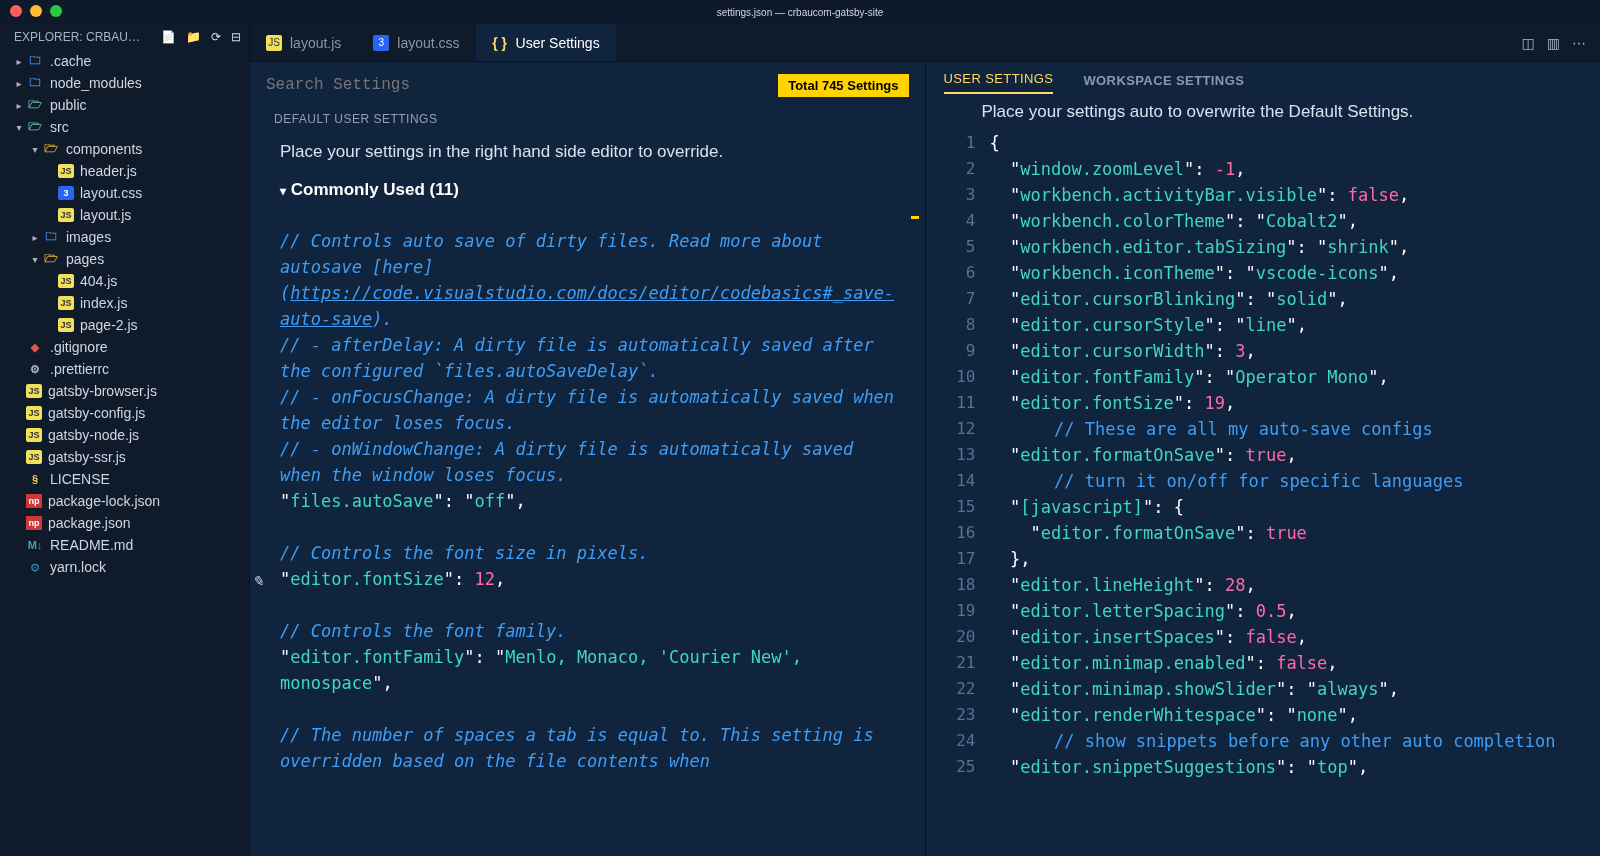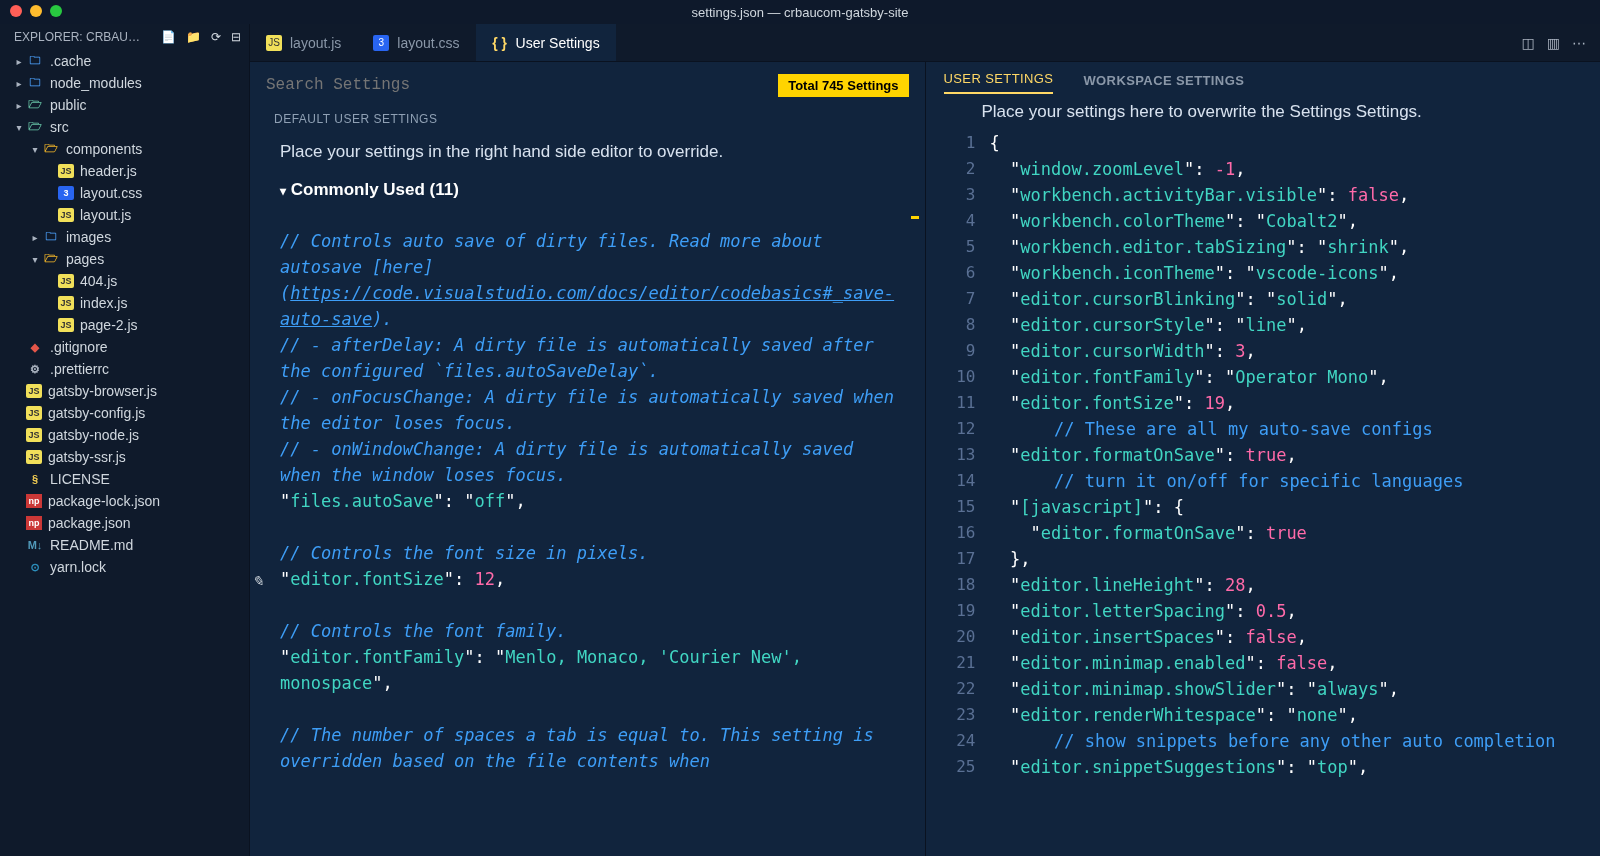--- a/index.html
+++ b/index.html
@@ -1,21 +1,21 @@
 <!DOCTYPE html>
 <html><head>
 <meta charset="utf-8">
 <style>
   * { margin:0; padding:0; box-sizing:border-box; }
   html,body { width:1600px; height:856px; overflow:hidden; background:#0f1a2b; font-family:-apple-system,BlinkMacSystemFont,"Segoe UI",Helvetica,sans-serif; color:#d0d7de; font-size:14px;}
   .title-bar { height:24px; width:100%; background:#0e192b; display:flex; align-items:center; justify-content:center; position:relative;}
   .traffic-lights { position:absolute; left:10px; top:5px; display:flex; gap:8px;}
   .tl { width:12px; height:12px; border-radius:50%;}
   .tl.red{background:#ff5f57;} .tl.yellow{background:#febc2e;} .tl.green{background:#28c840;}
-  .title-text { font-size:13px; color:#d0d7de;}
+  .title-text { font-size:10px; color:#d0d7de;}
   .workspace { display:flex; height:calc(100% - 24px);}
   
   .sidebar { width:250px; background:#0f1a2b; border-right:1px solid #0a1220; display:flex; flex-direction:column;}
   .sb-header { display:flex; align-items:flex-end; justify-content:space-between; padding:6px 8px 6px 14px; font-size:12px; color:#aab3c0;}
   .sb-actions { display:flex; gap:10px; color:#d0d7de;}
   .sb-actions span { cursor:pointer;}
   .tree { flex:1; overflow:auto; padding-bottom:10px;}
   .row { display:flex; align-items:center; height:22px; padding-left:14px; cursor:pointer; white-space:nowrap; font-size:14px;}
   .row.ind1{padding-left:30px;} .row.ind2{padding-left:46px;}
   .twisty{ width:10px; display:inline-block; text-align:center; color:#aab3c0; font-size:10px; margin-right:2px;}
@@ -286,21 +286,21 @@
             </div>
         </div>
         <span class="mark"></span>
       </div>
 
       <div class="pane">
         <div class="right-tabs" id="right-tabs">
             <div class="rtab active">USER SETTINGS</div>
             <div class="rtab inactive">WORKSPACE SETTINGS</div>
           </div>
-        <div class="right-hint">Place your settings here to overwrite the Settings Settings.</div>
+        <div class="right-hint">Place your settings auto to overwrite the Default Settings.</div>
         <div class="gutter-editor">
           <div class="gutter" id="gutter">
               <div>1</div>
               <div>2</div>
               <div>3</div>
               <div>4</div>
               <div>5</div>
               <div>6</div>
               <div>7</div>
               <div>8</div>

